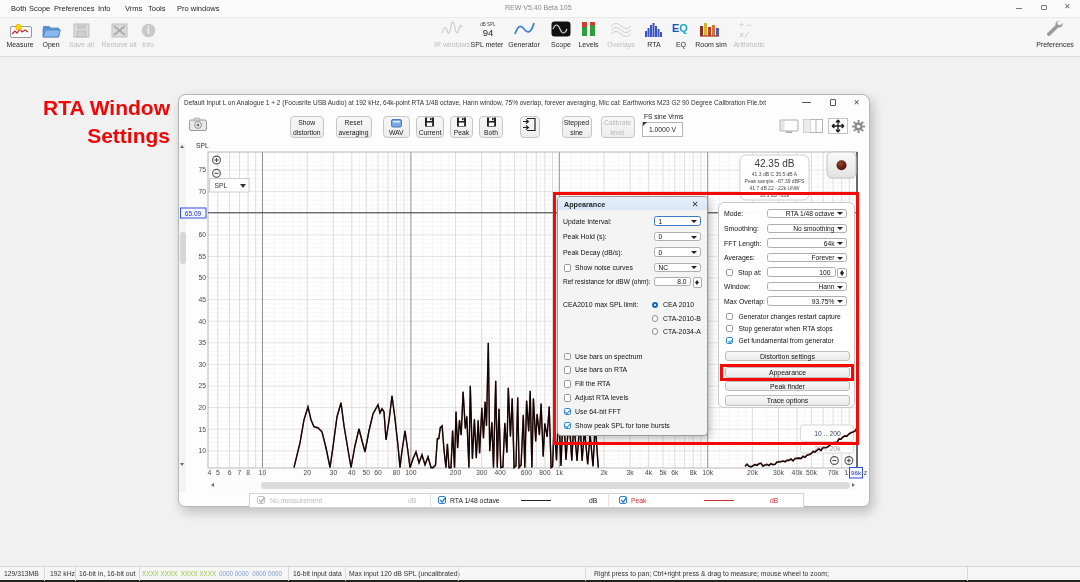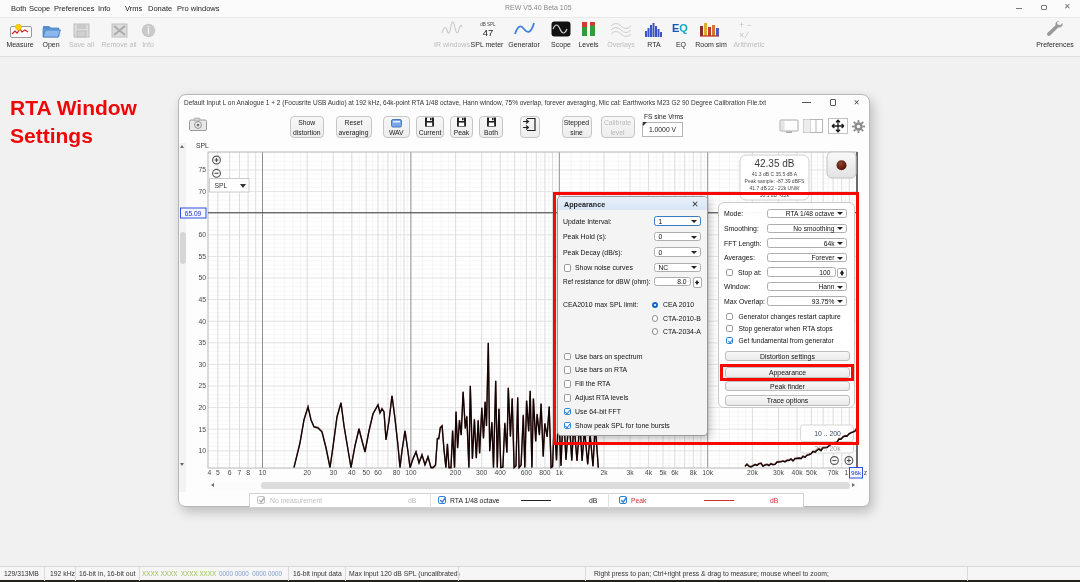--- a/index.html
+++ b/index.html
@@ -18,21 +18,21 @@
 .radio{position:absolute;width:6.8px;height:6.8px;border:1px solid #8f8f8f;border-radius:50%;background:#fff;}
 .radio.on{border:2.1px solid #1466c0;}
 </style></head>
 <body>
 <div class="abs" style="left:0;top:0;width:1080px;height:17px;background:#fbfbfb;"></div>
 <div class="menu-item" style="left:11px;">Both</div>
 <div class="menu-item" style="left:29px;">Scope</div>
 <div class="menu-item" style="left:54px;">Preferences</div>
 <div class="menu-item" style="left:98px;">Info</div>
 <div class="menu-item" style="left:125px;">Vrms</div>
-<div class="menu-item" style="left:148px;">Donate</div>
+<div class="menu-item" style="left:148px;">Tools</div>
 <div class="menu-item" style="left:177px;">Pro windows</div>
 <div class="abs" style="left:505px;top:4px;font-size:7px;color:#8a8a8a;">REW V5.40 Beta 105</div>
 <div class="abs" style="left:1016px;top:7.5px;width:6px;height:1px;background:#777;"></div>
 <div class="abs" style="left:1041px;top:4.5px;width:5.5px;height:5.5px;border:1px solid #777;border-radius:1px;"></div>
 <div class="abs" style="left:1064px;top:2px;font-size:8px;color:#666;">✕</div>
 <div class="abs" style="left:0;top:17px;width:1080px;height:40px;background:#f6f6f6;border-top:1px solid #e9e9e9;border-bottom:1px solid #dedede;"></div>
 <svg class="abs" style="left:10px;top:24px;z-index:2" width="22" height="14" viewBox="0 0 22 14">
     <rect x="0.5" y="2.5" width="21" height="11" rx="1.5" fill="#fdfdfd" stroke="#9a9a9a"></rect>
     <path d="M2 10 l3 -3 l2 2 l3 -4 l2 3 l3 -2 l3 2" fill="none" stroke="#cc2222" stroke-width="1.2"></path>
     <circle cx="8.5" cy="3.2" r="2.9" fill="#ffd400" stroke="#e0a800" stroke-width="0.6"></circle>
@@ -58,21 +58,21 @@
 <svg class="abs" style="left:141px;top:23px;z-index:2" width="15" height="15" viewBox="0 0 15 15">
     <circle cx="7.5" cy="7.5" r="6.8" fill="#c9c9c9"></circle>
     <text x="7.5" y="11" font-size="10" font-weight="bold" fill="#f2f2f2" text-anchor="middle" font-family="Liberation Serif">i</text>
   </svg>
 <div class="tool-label dis" style="left:148px;top:41px;">Info</div>
 <svg class="abs" style="left:441px;top:21px;z-index:2" width="22" height="16" viewBox="0 0 22 16">
     <path d="M1 12 q3 -9 5 -3 q2 8 4 -4 q2 -9 4 2 q2 9 4 1 q2 -6 3 -2" fill="none" stroke="#c9c9c9" stroke-width="1.1"></path>
   </svg>
 <div class="tool-label dis" style="left:452px;top:41px;">IR windows</div>
 <div class="abs" style="left:477px;top:22px;width:22px;text-align:center;font-size:4.5px;color:#444;">dB SPL</div>
-<div class="abs" style="left:477px;top:27px;width:22px;text-align:center;font-size:9.5px;color:#222;">47</div>
+<div class="abs" style="left:477px;top:27px;width:22px;text-align:center;font-size:9.5px;color:#222;">94</div>
 <div class="tool-label" style="left:487px;top:41px;">SPL meter</div>
 <svg class="abs" style="left:514px;top:21px;z-index:2" width="21" height="17" viewBox="0 0 21 17">
     <path d="M1 13 q4 -12 9 -5 q6 8 10 -6" fill="none" stroke="#3b7fe0" stroke-width="1.8"></path>
   </svg>
 <div class="tool-label" style="left:524px;top:41px;">Generator</div>
 <svg class="abs" style="left:551px;top:21px;z-index:2" width="20" height="16" viewBox="0 0 20 16">
     <rect x="0.5" y="0.5" width="19" height="15" rx="3" fill="#111"></rect>
     <path d="M2 8 q3.5 -8 7 0 q3.5 8 7 0" fill="none" stroke="#cfd8dc" stroke-width="1.2"></path>
   </svg>
 <div class="tool-label" style="left:561px;top:41px;">Scope</div>
@@ -591,14 +591,14 @@
 <div class="abs" style="left:349px;top:569.5px;font-size:6.8px;color:#333;white-space:nowrap;">Max input 120 dB SPL (uncalibrated)</div>
 <div class="abs" style="left:594px;top:569.5px;font-size:6.8px;color:#333;white-space:nowrap;">Right press to pan; Ctrl+right press &amp; drag to measure; mouse wheel to zoom;</div>
 <div class="abs" style="left:44px;top:567px;width:1px;height:14px;background:#dadada;"></div>
 <div class="abs" style="left:75px;top:567px;width:1px;height:14px;background:#dadada;"></div>
 <div class="abs" style="left:139px;top:567px;width:1px;height:14px;background:#dadada;"></div>
 <div class="abs" style="left:288px;top:567px;width:1px;height:14px;background:#dadada;"></div>
 <div class="abs" style="left:345px;top:567px;width:1px;height:14px;background:#dadada;"></div>
 <div class="abs" style="left:458px;top:567px;width:1px;height:14px;background:#dadada;"></div>
 <div class="abs" style="left:585px;top:567px;width:1px;height:14px;background:#dadada;"></div>
 <div class="abs" style="left:967px;top:567px;width:1px;height:14px;background:#dadada;"></div>
-<div class="abs" style="left:10px;top:93.5px;width:160px;text-align:left;font-size:21px;font-weight:bold;line-height:28.3px;color:#ee0707;z-index:20;">RTA Window Settings</div>
+<div class="abs" style="left:10px;top:93.5px;width:160px;text-align:right;font-size:21px;font-weight:bold;line-height:28.3px;color:#ee0707;z-index:20;">RTA Window Settings</div>
 <div class="abs" style="left:552.5px;top:191.5px;width:306px;height:253px;border:3px solid #f80802;z-index:19;"></div>
 <div class="abs" style="left:719.5px;top:363.5px;width:134px;height:17.5px;border:3px solid #f80802;z-index:19;"></div>
 </body></html>

